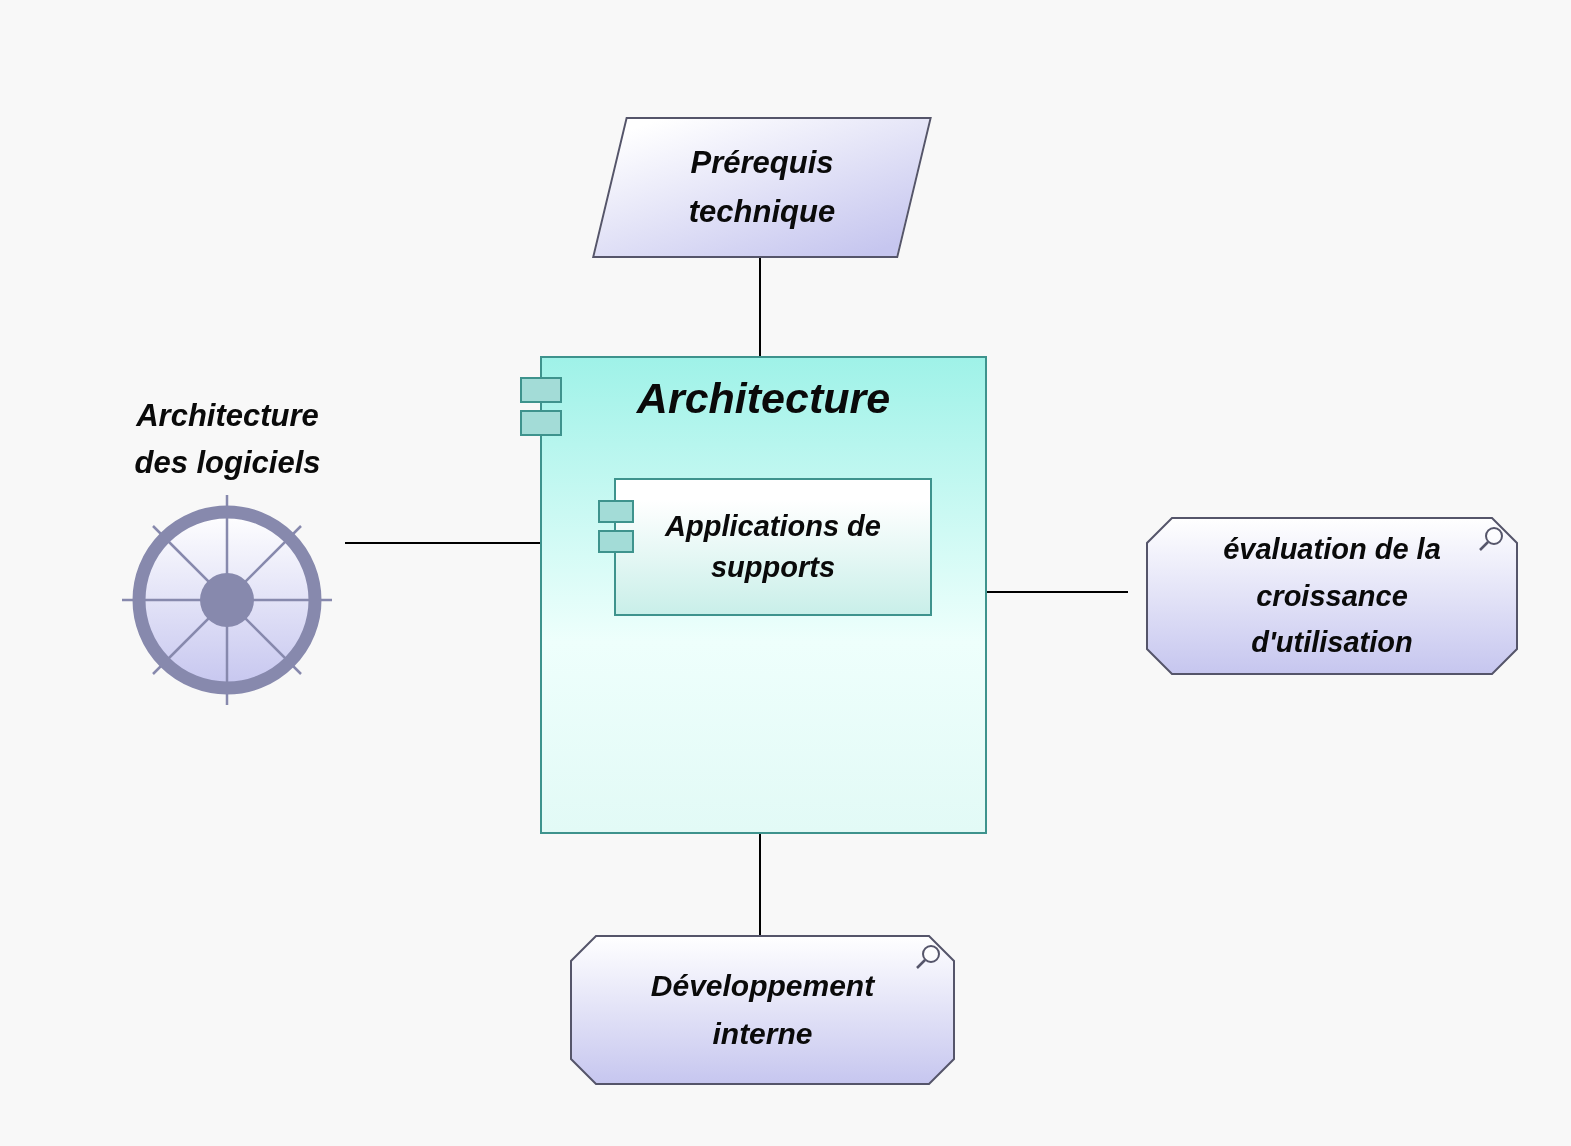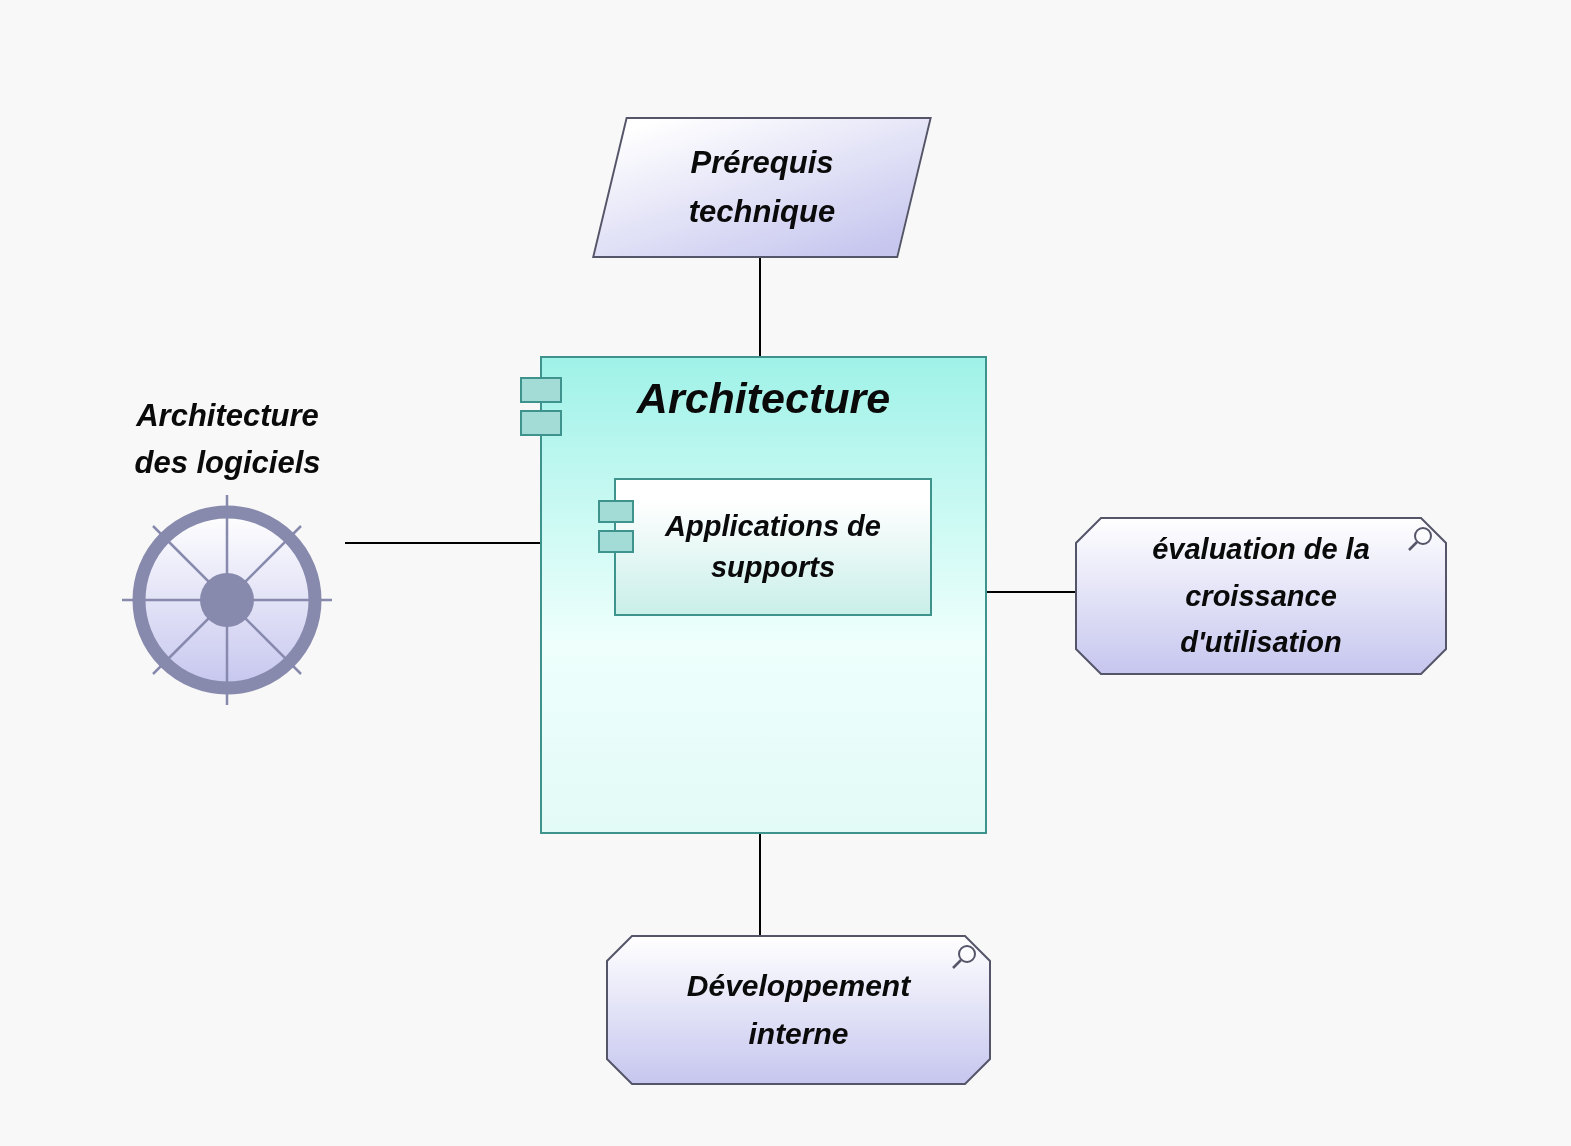--- a/index.html
+++ b/index.html
@@ -70,22 +70,22 @@
   .comp-icon.small .tab { width:36px; height:23px; }
   .comp-icon.small .tab:nth-child(1) { top:0; }
   .comp-icon.small .tab:nth-child(2) { top:30px; }
 
   
   .arch { left:75px; top:393px; width:305px; height:335px; }
   .arch-label { font-size:31px; line-height:1.5; }
   .wheel { position:absolute; left:45px; top:100px; }
 
   
-  .eval { left:1075px; top:517px; width:372px; height:158px; }
-  .dev  { left:570px;  top:935px; width:385px; height:150px;margin-left:36px; }
+  .eval { left:1146px; top:517px; width:372px; height:158px; }
+  .dev  { left:570px;  top:935px; width:385px; height:150px; }
   .octagon { position:absolute; left:0; top:0; }
   .eval .label, .dev .label {
     position:absolute; inset:0; display:flex; align-items:center; justify-content:center;
     line-height:1.6;
   }
   .eval .label { font-size:29px; }
   .dev .label  { font-size:30px; }
   .magnifier { position:absolute; right:12px; top:8px; }
 </style>
 </head>

